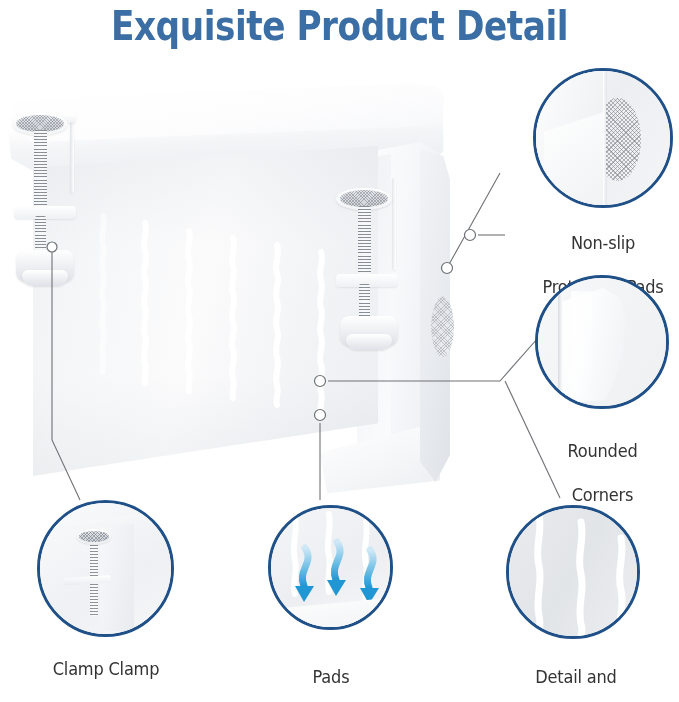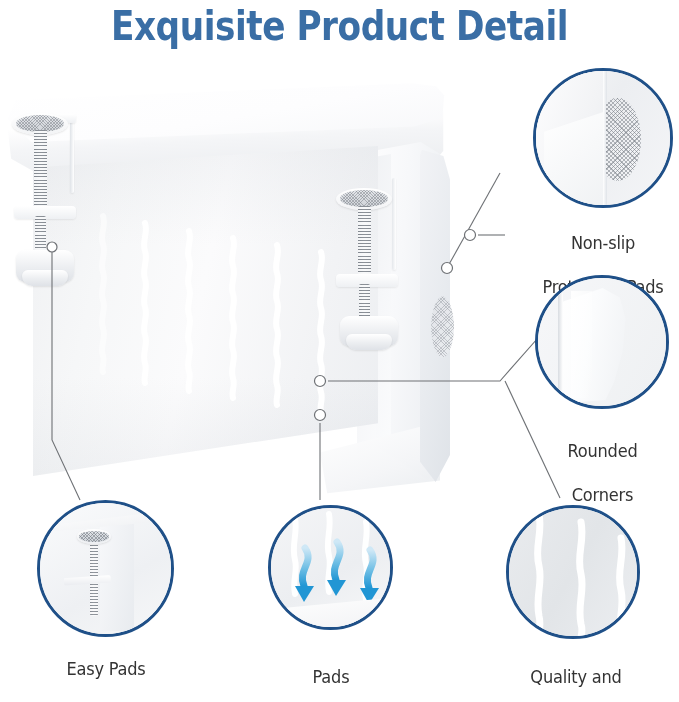--- a/index.html
+++ b/index.html
@@ -376,21 +376,21 @@
         <div class="s3-wall"></div>
         <div class="s3-desk"></div>
         <div class="s3-screw"></div>
         <div class="s3-arm"></div>
         <div class="s3-screw2"></div>
         <div class="s3-knob"></div>
         <div class="s3-knobmesh"></div>
       </div>
     </div>
     <div class="clabel txt" style="left:15px;top:636px;width:182px;">
-      <div>Easy Pads</div>
+      <div>Clamp Clamp</div>
       
     </div>
   </div>
 
   <div class="callout">
     <div class="circle" style="left:268px;top:505px;width:125px;height:125px;">
       <div class="scene">
         <div class="s4-bg"></div>
         <svg width="125" height="125" viewBox="0 0 125 125" style="position:absolute;left:0;top:0;">
           <defs>
@@ -434,18 +434,18 @@
         <svg width="134" height="134" viewBox="0 0 134 134" style="position:absolute;left:0;top:0;">
           <g stroke="#ffffff" stroke-width="7" fill="none" stroke-linecap="round">
             <path d="M30,6 C34,26,25,38,30,58 C34,76,26,88,30,108 C33,120,28,126,30,132"></path>
             <path d="M72,14 C76,34,67,46,72,66 C76,84,68,96,72,116 C75,126,70,130,72,134"></path>
             <path d="M112,30 C116,50,107,62,112,82 C116,100,108,112,112,132"></path>
           </g>
         </svg>
       </div>
     </div>
     <div class="clabel txt" style="left:478px;top:644px;width:196px;">
-      <div>Quality and</div>
+      <div>Detail and</div>
       
     </div>
   </div>
 
 </div>
 
 </body></html>

